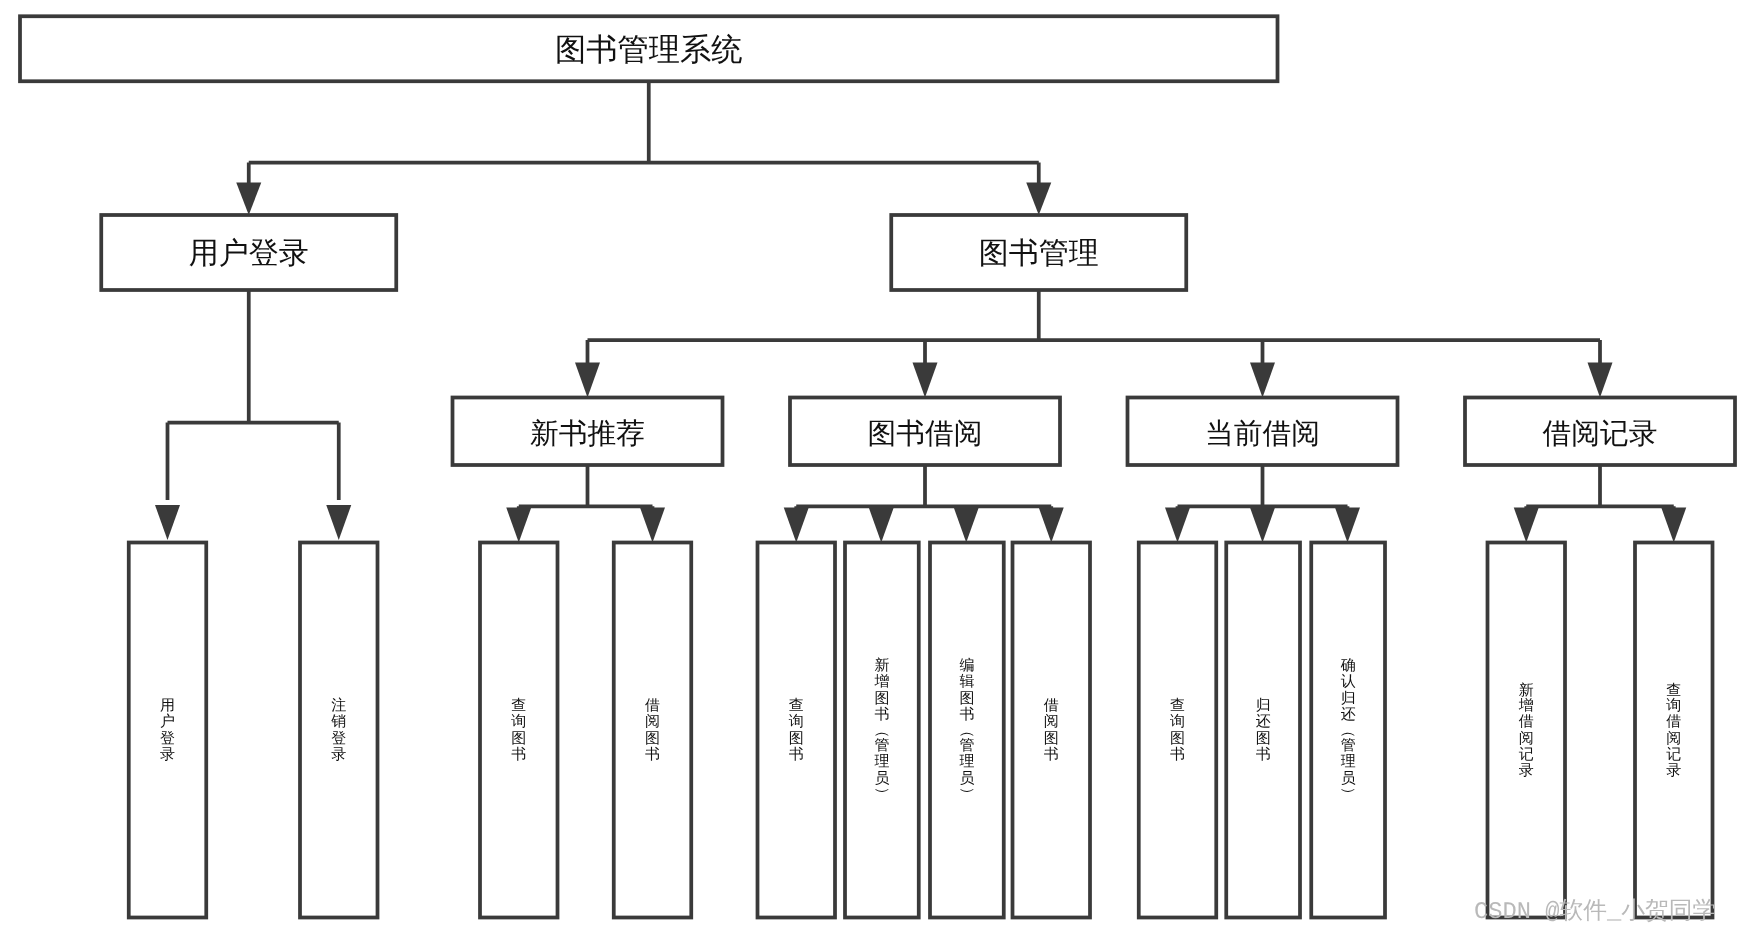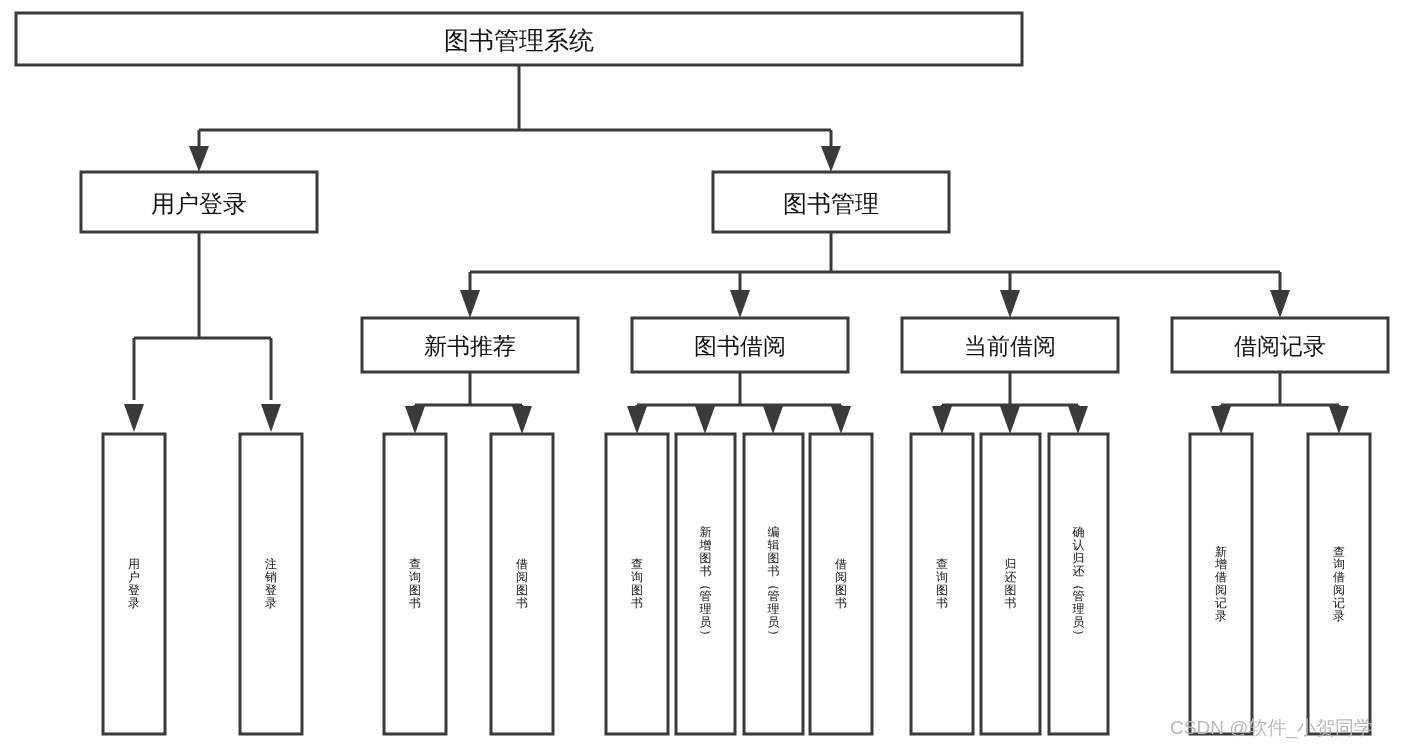--- a/index.html
+++ b/index.html
@@ -75,21 +75,21 @@
     display: block;
     text-align: center;
     transform: rotate(90deg);
     height: 1.07em;
     line-height: 1.07em;
   }
   .watermark {
     position: absolute;
     right: 8px;
     bottom: 6px;
-    font-family: Liberation Sans, sans-serif;
+    font-family: Liberation Mono, monospace;
     font-size: 19px;
     color: #b9b9b9;
     white-space: nowrap;
     pointer-events: none;
   }
 </style>
 </head>
 <body>
 
 <div id="diagram-root">

